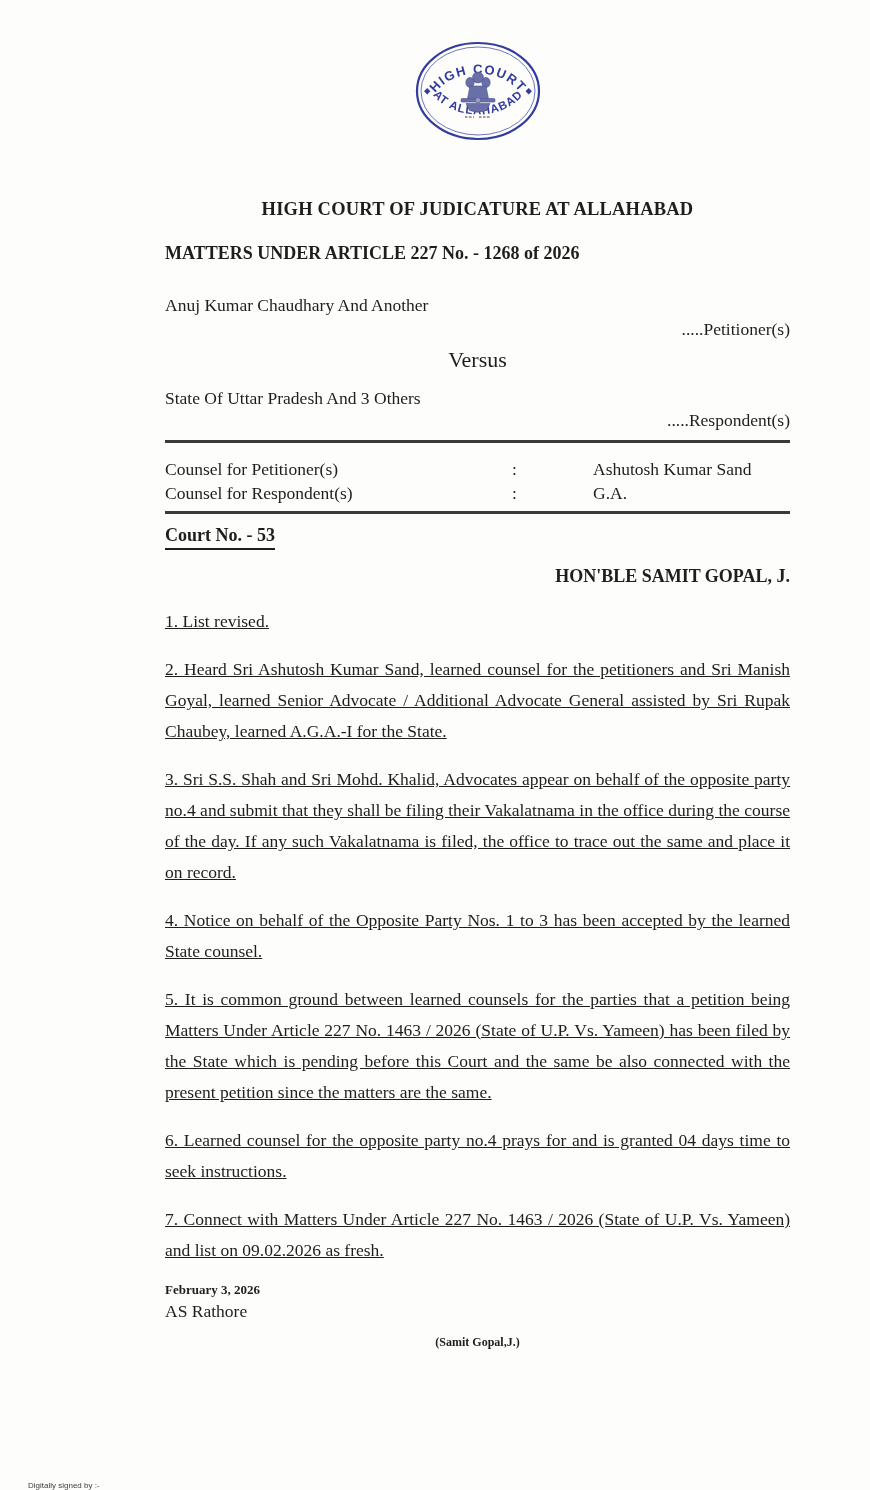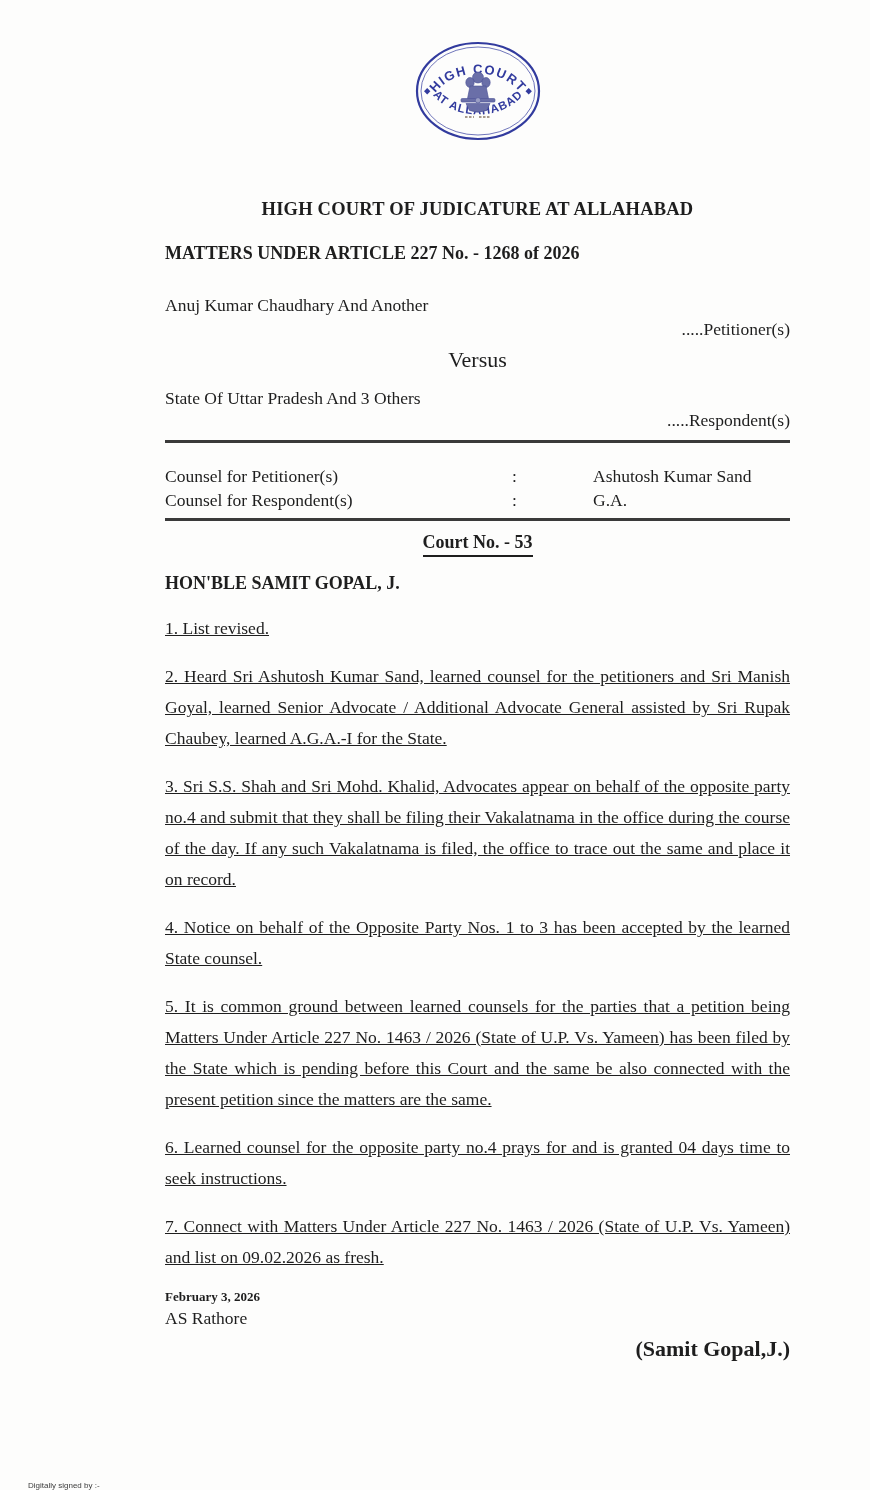--- a/index.html
+++ b/index.html
@@ -58,45 +58,44 @@
   }
   .party-name.respondent { margin-top: 14px; }
   .party-label.respondent { margin-top: -2px; }
   .rule {
     margin-top: 8px;
     height: 3px;
     background: #3a3a3a;
   }
   .rule.bottom { margin-top: 0; }
   .counsel-table {
-    padding: 22px 0 6px 0;
+    padding: 15px 0 6px 0;
   }
   .counsel-row {
     display: flex;
     font-size: 17.5px;
     line-height: 23.5px;
   }
   .counsel-label { width: 347px; }
   .counsel-colon { width: 33px; }
   .counsel-value { flex: 1; margin-left: 48px; }
   .court-no {
     margin-top: 9px;
     font-size: 18px;
     line-height: 24px;
     font-weight: bold;
-    text-align: center;
   }
   .court-no span {
     display: inline-block;
     border-bottom: 2.5px solid #1e1e1e;
     padding-bottom: 1px;
   }
   .judge-heading {
     margin-top: 14px;
-    text-align: left;
+    text-align: right;
     font-size: 18px;
     line-height: 24px;
     font-weight: bold;
   }
   .order-para {
     margin: 17px 0 0 0;
     font-size: 17.5px;
     line-height: 31px;
     text-align: justify;
     text-decoration: underline;
@@ -108,22 +107,22 @@
     line-height: 24px;
     font-weight: bold;
   }
   .bench-secretary {
     margin-top: -2px;
     font-size: 17.5px;
     line-height: 22px;
   }
   .judge-signature {
     margin-top: 8px;
-    text-align: right;
-    font-size: 22px;
+    text-align: center;
+    font-size: 12px;
     line-height: 24px;
     font-weight: bold;
   }
   .digital-signature {
     position: absolute;
     left: 28px;
     top: 1481px;
     font-family: "Liberation Sans", sans-serif;
     font-size: 8px;
     line-height: 9.5px;

